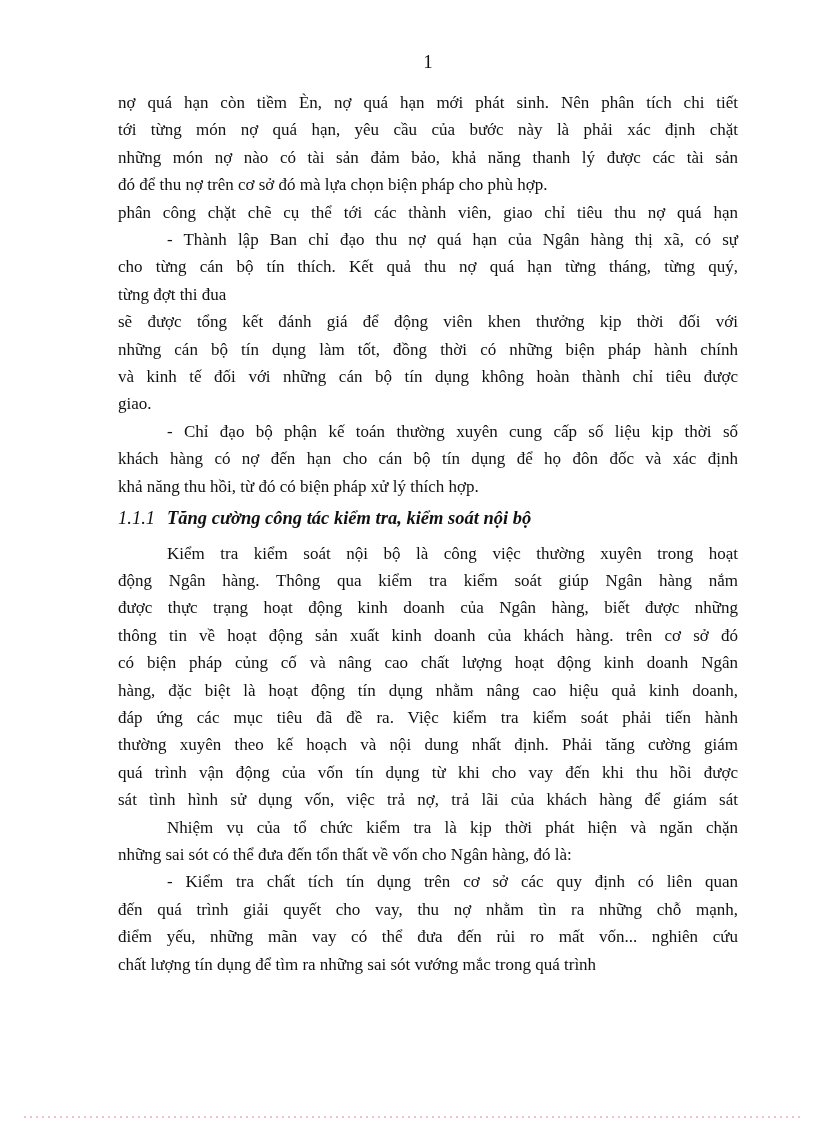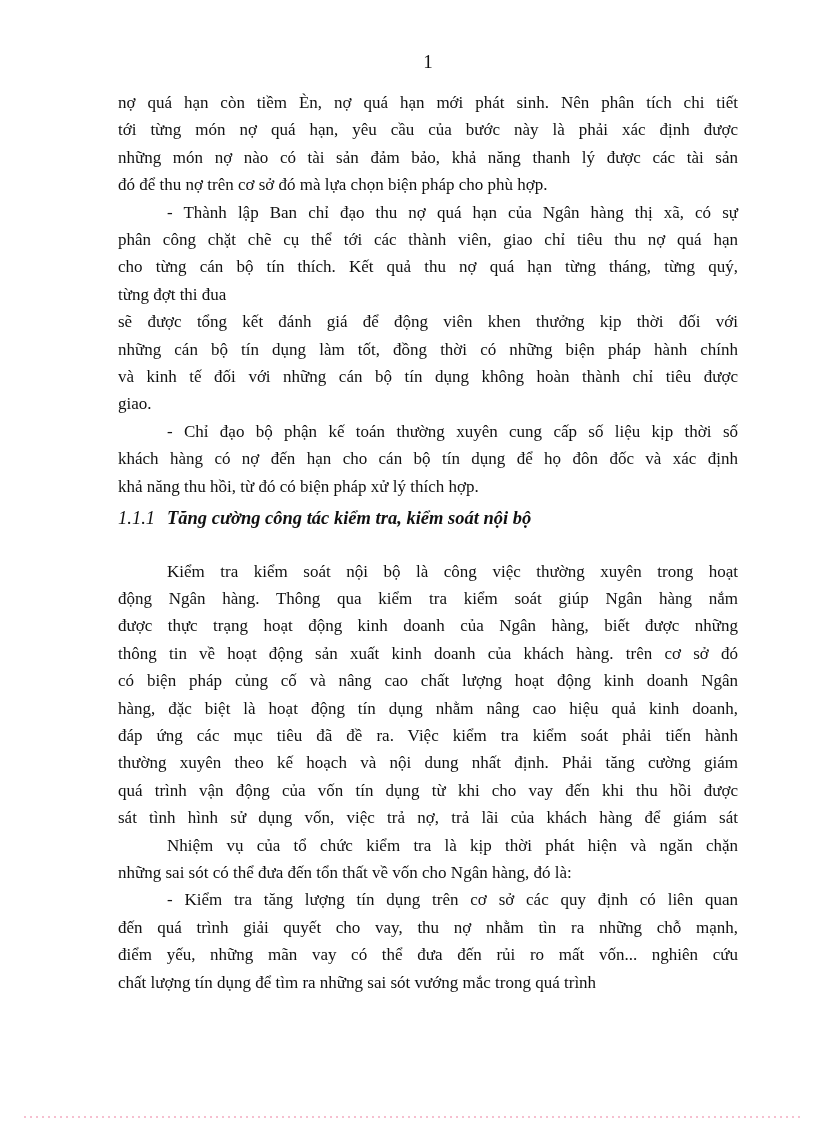--- a/index.html
+++ b/index.html
@@ -36,21 +36,21 @@
   .line.just {
     text-align: justify;
     text-align-last: justify;
   }
   .line.first-indent {
     text-indent: 49px;
   }
   .section-heading {
     font-size: 18.5px;
     line-height: 27.4px;
-    margin: 5px 0 25px 0;
+    margin: 5px 0 7px 0;
     font-style: italic;
   }
   .heading-number {
     font-style: italic;
     font-weight: normal;
     margin-right: 12px;
   }
   .heading-title {
     font-style: italic;
     font-weight: bold;
@@ -70,27 +70,27 @@
 </style>
 </head>
 <body>
 
 <div class="page">
   <div class="content">
     <div class="page-number">1</div>
     <div id="document-body">
         <div class="paragraph">
           <div class="line just">nợ quá hạn còn tiềm Èn, nợ quá hạn mới phát sinh. Nên phân tích chi tiết</div>
-          <div class="line just">tới từng món nợ quá hạn, yêu cầu của bước này là phải xác định được</div>
+          <div class="line just">tới từng món nợ quá hạn, yêu cầu của bước này là phải xác định chặt</div>
           <div class="line just">những món nợ nào có tài sản đảm bảo, khả năng thanh lý được các tài sản</div>
           <div class="line">đó để thu nợ trên cơ sở đó mà lựa chọn biện pháp cho phù hợp.</div>
         </div>
         <div class="paragraph">
+          <div class="line just">phân công chặt chẽ cụ thể tới các thành viên, giao chỉ tiêu thu nợ quá hạn</div>
           <div class="line just first-indent">- Thành lập Ban chỉ đạo thu nợ quá hạn của Ngân hàng thị xã, có sự</div>
-          <div class="line just">phân công chặt chẽ cụ thể tới các thành viên, giao chỉ tiêu thu nợ quá hạn</div>
           <div class="line just">cho từng cán bộ tín thích. Kết quả thu nợ quá hạn từng tháng, từng quý,</div>
           <div class="line">từng đợt thi đua</div>
         </div>
         <div class="paragraph">
           <div class="line just">sẽ được tổng kết đánh giá để động viên khen thưởng kịp thời đối với</div>
           <div class="line just">những cán bộ tín dụng làm tốt, đồng thời có những biện pháp hành chính</div>
           <div class="line just">và kinh tế đối với những cán bộ tín dụng không hoàn thành chỉ tiêu được</div>
           <div class="line">giao.</div>
         </div>
         <div class="paragraph">
@@ -109,21 +109,21 @@
           <div class="line just">đáp ứng các mục tiêu đã đề ra. Việc kiểm tra kiểm soát phải tiến hành</div>
           <div class="line just">thường xuyên theo kế hoạch và nội dung nhất định. Phải tăng cường giám</div>
           <div class="line just">quá trình vận động của vốn tín dụng từ khi cho vay đến khi thu hồi được</div>
           <div class="line just">sát tình hình sử dụng vốn, việc trả nợ, trả lãi của khách hàng để giám sát</div>
         </div>
         <div class="paragraph">
           <div class="line just first-indent">Nhiệm vụ của tổ chức kiểm tra là kịp thời phát hiện và ngăn chặn</div>
           <div class="line">những sai sót có thể đưa đến tổn thất về vốn cho Ngân hàng, đó là:</div>
         </div>
         <div class="paragraph">
-          <div class="line just first-indent">- Kiểm tra tăng lượng tín dụng trên cơ sở các quy định có liên quan</div>
+          <div class="line just first-indent">- Kiểm tra chất tích tín dụng trên cơ sở các quy định có liên quan</div>
           <div class="line just">đến quá trình giải quyết cho vay, thu nợ nhằm tìn ra những chỗ mạnh,</div>
           <div class="line just">điểm yếu, những mãn vay có thể đưa đến rủi ro mất vốn... nghiên cứu</div>
           <div class="line">chất lượng tín dụng để tìm ra những sai sót vướng mắc trong quá trình</div>
         </div>
       </div>
   </div>
   <div class="bottom-rule"></div>
 </div>
 
 </body></html>

